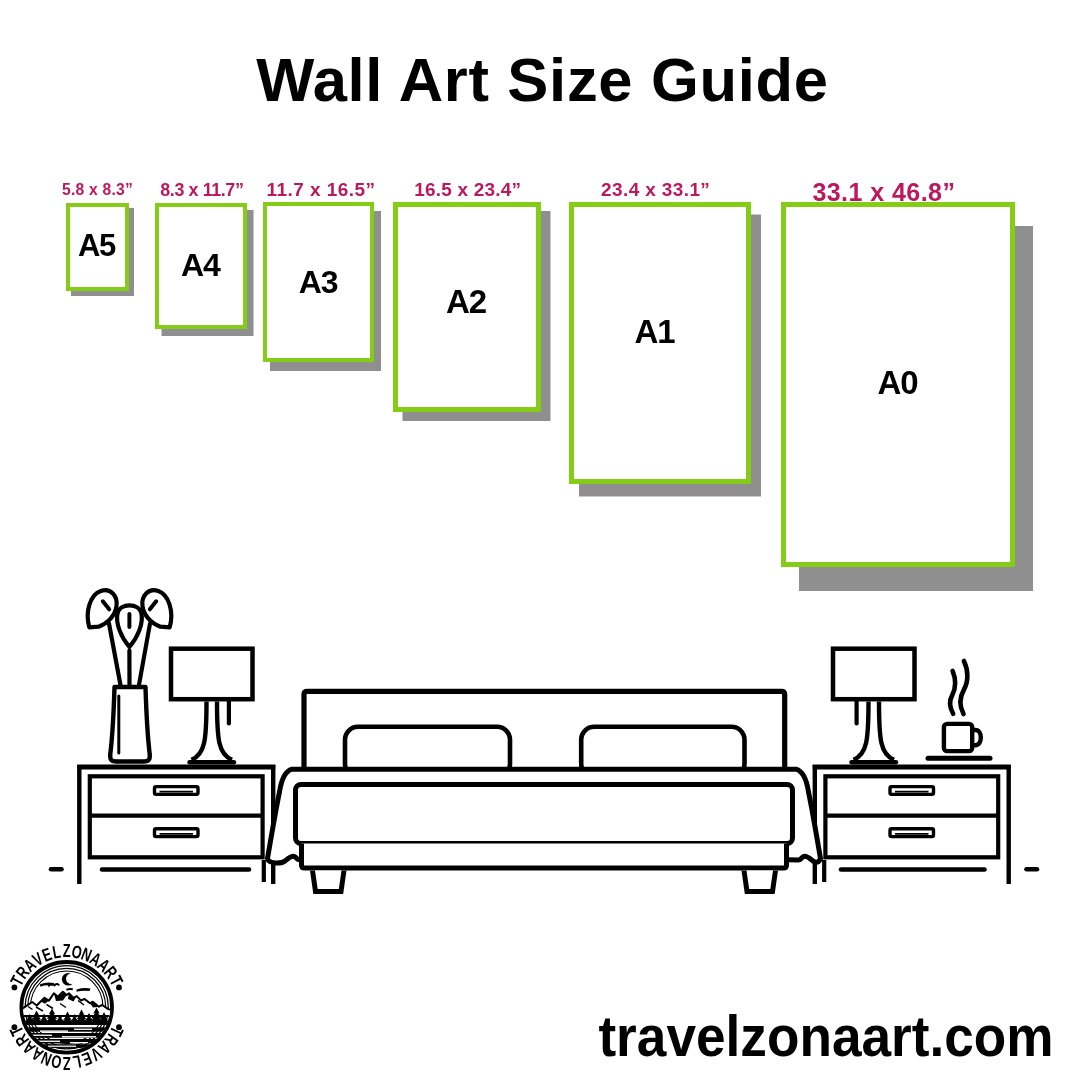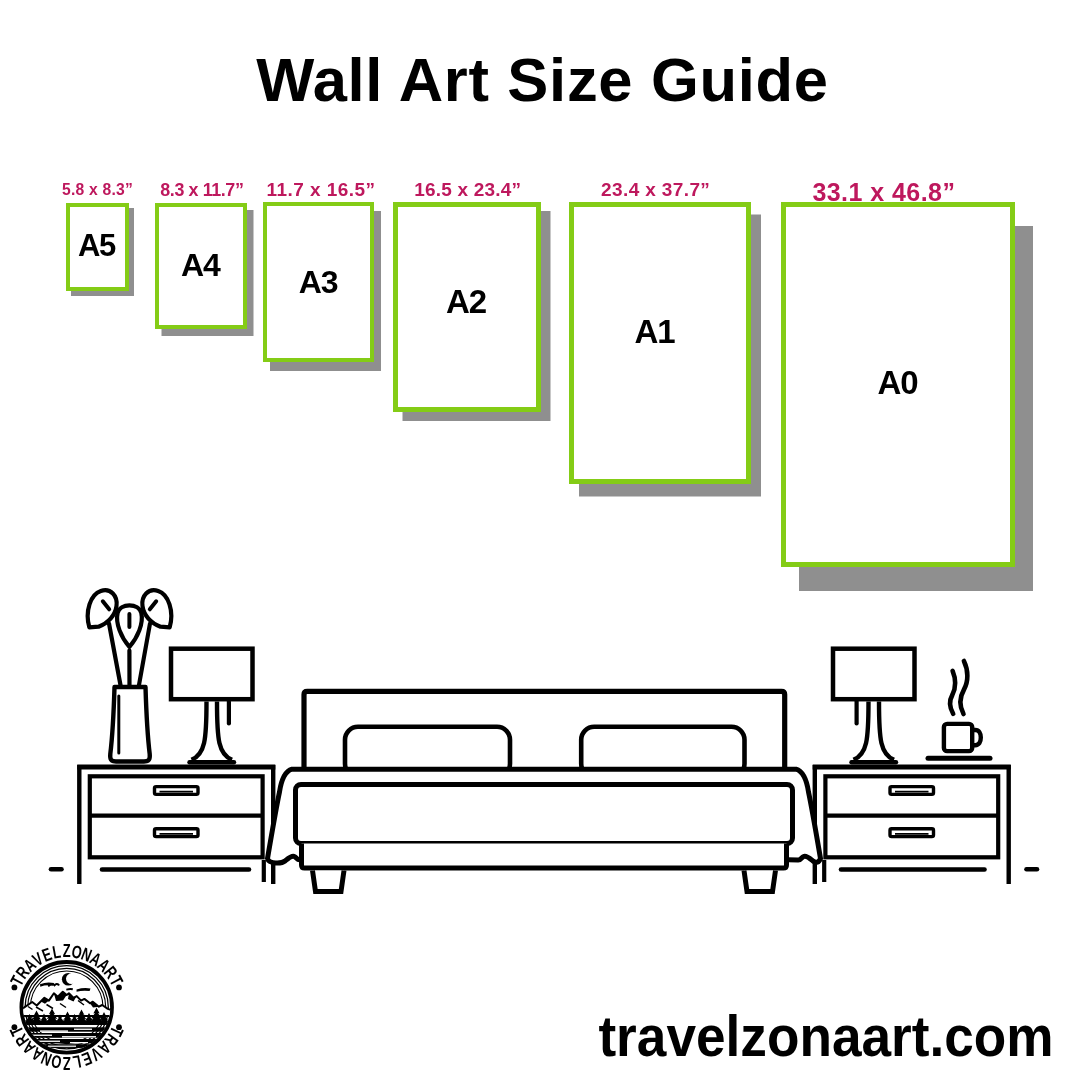--- a/index.html
+++ b/index.html
@@ -18,21 +18,21 @@
 <div class="abs" style="left:542.5px; top:48.8px; transform:translateX(-50%); font-size:61.5px; font-weight:bold; line-height:61.5px; letter-spacing:0.7px; white-space:nowrap;">Wall Art Size Guide</div>
 
 <div class="lbl" style="left:97.5px; top:181.5px; font-size:15.7px; letter-spacing:0.2px;">5.8 x 8.3”</div>
 
 <div class="lbl" style="left:201.9px; top:181.7px; font-size:17.9px; letter-spacing:-0.4px;">8.3 x 11.7”</div>
 
 <div class="lbl" style="left:320.9px; top:180.3px; font-size:19px; letter-spacing:0.45px;">11.7 x 16.5”</div>
 
 <div class="lbl" style="left:467.7px; top:180.3px; font-size:19px; letter-spacing:0.2px;">16.5 x 23.4”</div>
 
-<div class="lbl" style="left:655.7px; top:180.3px; font-size:19px; letter-spacing:0.38px;">23.4 x 37.7”</div>
+<div class="lbl" style="left:655.7px; top:180.3px; font-size:19px; letter-spacing:0.38px;">23.4 x 33.1”</div>
 
 <div class="lbl" style="left:883.9px; top:180.3px; font-size:25px; letter-spacing:0.45px;">33.1 x 46.8”</div>
 
 <div class="frame" style="left:66px; top:203px; width:63px; height:88px; border-width:4px; box-shadow:5px 5px 0 0 #8f8f8f; font-size:31px;">
     <span style="transform:translate(-1px,-1px)">A5</span>
   </div>
 
 <div class="frame" style="left:155px; top:203px; width:92px; height:126px; border-width:4.5px; box-shadow:6.5px 7px 0 0 #8f8f8f; font-size:32px;">
     <span style="transform:translate(-0.7px,-1px)">A4</span>
   </div>

